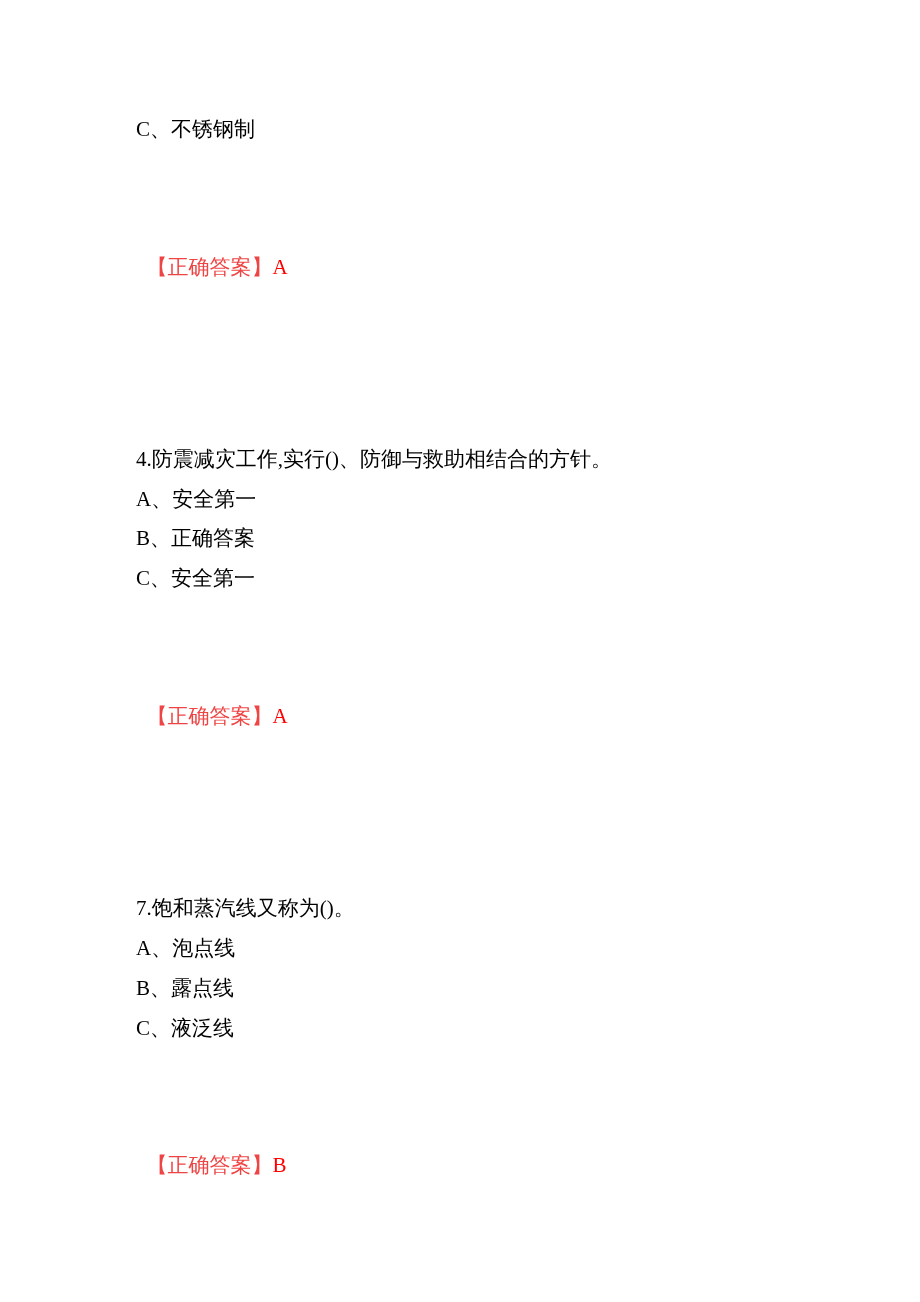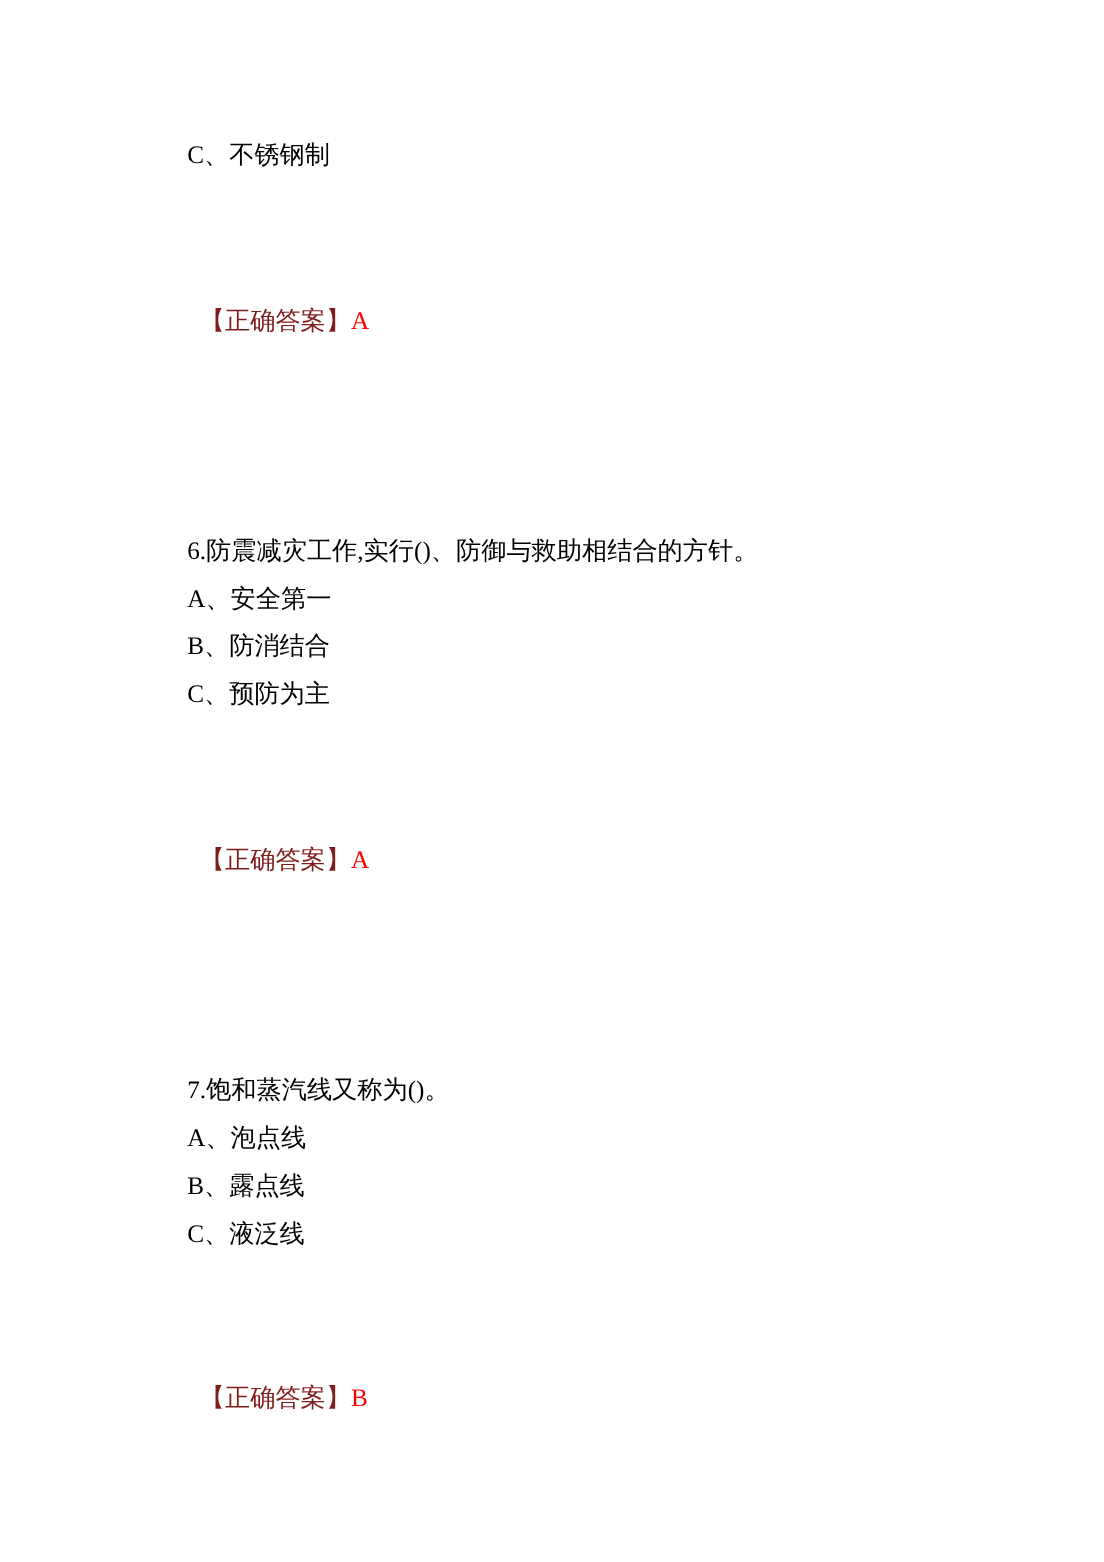--- a/index.html
+++ b/index.html
@@ -5,41 +5,41 @@
   * { margin: 0; padding: 0; box-sizing: border-box; }
   html, body { width: 920px; height: 1302px; }
   body {
     background: #ffffff;
     font-family: "SimSun", "宋体", serif;
     font-size: 21px;
     color: #000000;
     line-height: 1.9;
     padding: 110px 136px 60px 136px;
   }
-  .line { white-space: pre-wrap; margin-left: 20px; }
-  .answer-label { color: #7f1d1d; }
+  .line { white-space: pre-wrap; }
+  .answer-label { color: #ef4444; }
   .answer-value { color: #ff0000; }
   .block-gap { height: 152px; }
   .answer-gap { height: 58px; }
 </style>
 </head>
 <body>
 
 <div class="line">C、不锈钢制</div>
 <div class="answer-gap"></div>
 <div class="line">
   <span class="answer-label">【正确答案】</span><span class="answer-value">A</span>
 </div>
 
 <div class="block-gap"></div>
 
-<div class="line">6.防震减灾工作,实行()、防御与救助相结合的方针。</div>
+<div class="line">4.防震减灾工作,实行()、防御与救助相结合的方针。</div>
 <div class="line">A、安全第一</div>
-<div class="line">B、防消结合</div>
-<div class="line">C、预防为主</div>
+<div class="line">B、正确答案</div>
+<div class="line">C、安全第一</div>
 <div class="answer-gap"></div>
 <div class="line">
   <span class="answer-label">【正确答案】</span><span class="answer-value">A</span>
 </div>
 
 <div class="block-gap"></div>
 
 <div class="line">7.饱和蒸汽线又称为()。</div>
 <div class="line">A、泡点线</div>
 <div class="line">B、露点线</div>

